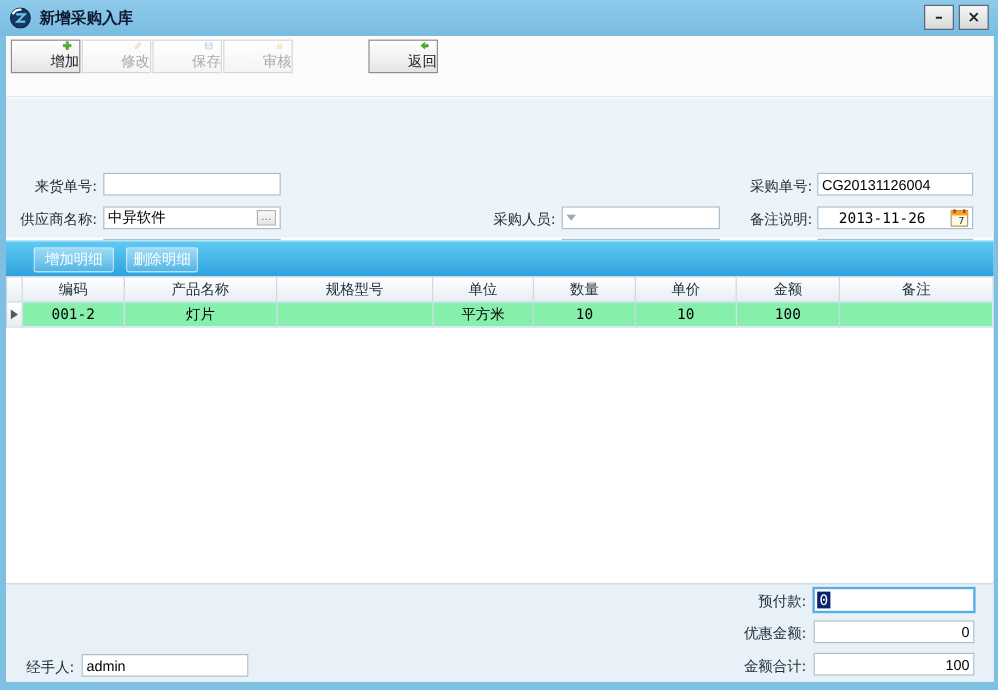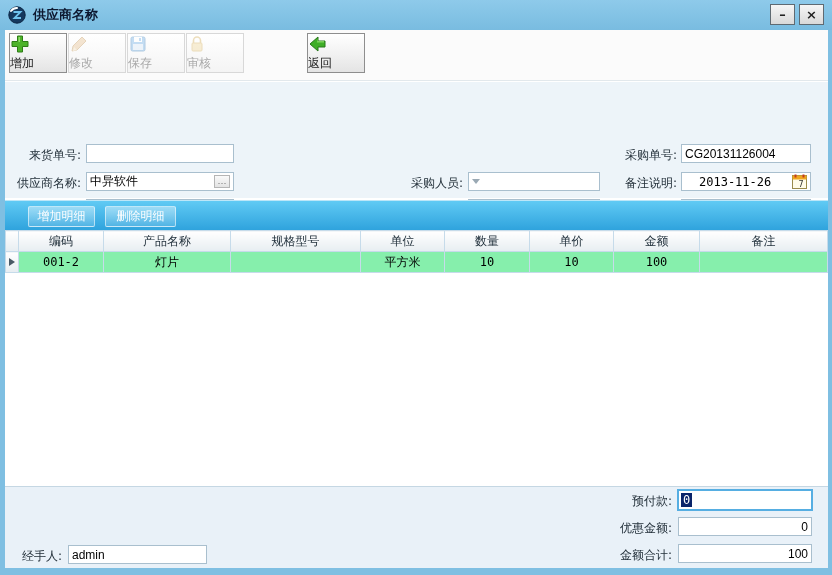--- a/index.html
+++ b/index.html
@@ -19,23 +19,23 @@
              font-size:13px; font-weight:bold; color:#222; cursor:pointer; }
   .win-btn.min { right:37px; }
   .win-btn.close { right:8px; }
 
   
   .content { position:absolute; top:30px; left:5px; right:4px; bottom:7px; background:#fff; }
 
   
   .toolbar { position:absolute; top:0; left:0; right:0; height:51px;
              background:#fbfbfb; border-bottom:1px solid #e2e8ec; }
-  .tbtn { position:absolute; top:3px; width:58px; height:40px;
+  .tbtn { position:absolute; top:3px; width:58px; height:28px;
           border:1px solid #8e8e8e; background:linear-gradient(#ffffff,#f1f1f1 55%,#e4e4e4);
-          display:flex; flex-direction:column; align-items:flex-start; justify-content:center;
+          display:flex; flex-direction:column; align-items:flex-end; justify-content:center;
           gap:1px; font-size:12px; color:#1a1a1a; cursor:pointer; }
   .tbtn .ticon { width:20px; height:20px; }
   .tbtn.disabled { border-color:#d8d8d8; color:#a9a9a9; cursor:default;
                    background:linear-gradient(#ffffff,#f4f4f4); }
   .tbtn.disabled .ticon { opacity:.45; }
 
   
   .form { position:absolute; top:52px; left:0; right:0; height:116px; background:#edf4f9; }
   .flabel { position:absolute; font-size:12px; color:#23303a; text-align:right; }
   .tinput { position:absolute; height:19px; border:1px solid #a9bfce; background:#fff;
@@ -85,21 +85,21 @@
 <body>
 
 <div class="window">
 
   <div class="titlebar">
     <svg class="title-icon" viewBox="0 0 18 18">
       <circle cx="9" cy="9" r="8.2" fill="#16395f" stroke="#0b2544" stroke-width="1"></circle>
       <path d="M3 5 A 7 7 0 0 1 9 2" stroke="#ffffff" stroke-width="2" fill="none" stroke-linecap="round"></path>
       <path d="M5.5 6 L12.5 6 L6.5 12 L13 12" stroke="#6fc2ee" stroke-width="1.8" fill="none"></path>
     </svg>
-    <span class="title-text">供应商名称</span>
+    <span class="title-text">新增采购入库</span>
     <div class="win-btn min">–</div>
     <div class="win-btn close">×</div>
   </div>
 
   <div class="content">
 
     <div class="toolbar">
       <div class="tbtn" style="left:4px;">
         <svg class="ticon" viewBox="0 0 20 20">
           <path d="M7.5 2h5v5.5H18v5h-5.5V18h-5v-5.5H2v-5h5.5z" fill="#4db32a" stroke="#2e7d17" stroke-width="1"></path>
@@ -181,21 +181,21 @@
       </div>
 
       <span class="flabel" style="left:0;top:148px;width:76px;">联系电话:</span>
       <input class="tinput mono" style="left: 81px; top: 145px; width: 148px;" value="020-88888888">
       <span class="flabel" style="left:380px;top:148px;width:78px;">备注说明:</span>
       <input class="tinput" style="left: 463px; top: 145px; width: 343px; background: rgb(249, 252, 254);" value="">
     </div>
 
     <div class="detailbar">
       <div class="dbtn" style="left:23px;width:67px;">增加明细</div>
-      <div class="dbtn" style="left:100px;width:71px;">删除明细</div>
+      <div class="dbtn" style="left:100px;width:60px;">删除明细</div>
     </div>
 
     <table class="grid">
       <colgroup>
         <col style="width:13px">
           <col style="width:85px">
           <col style="width:127px">
           <col style="width:130px">
         <col style="width:84px">
           <col style="width:85px">

